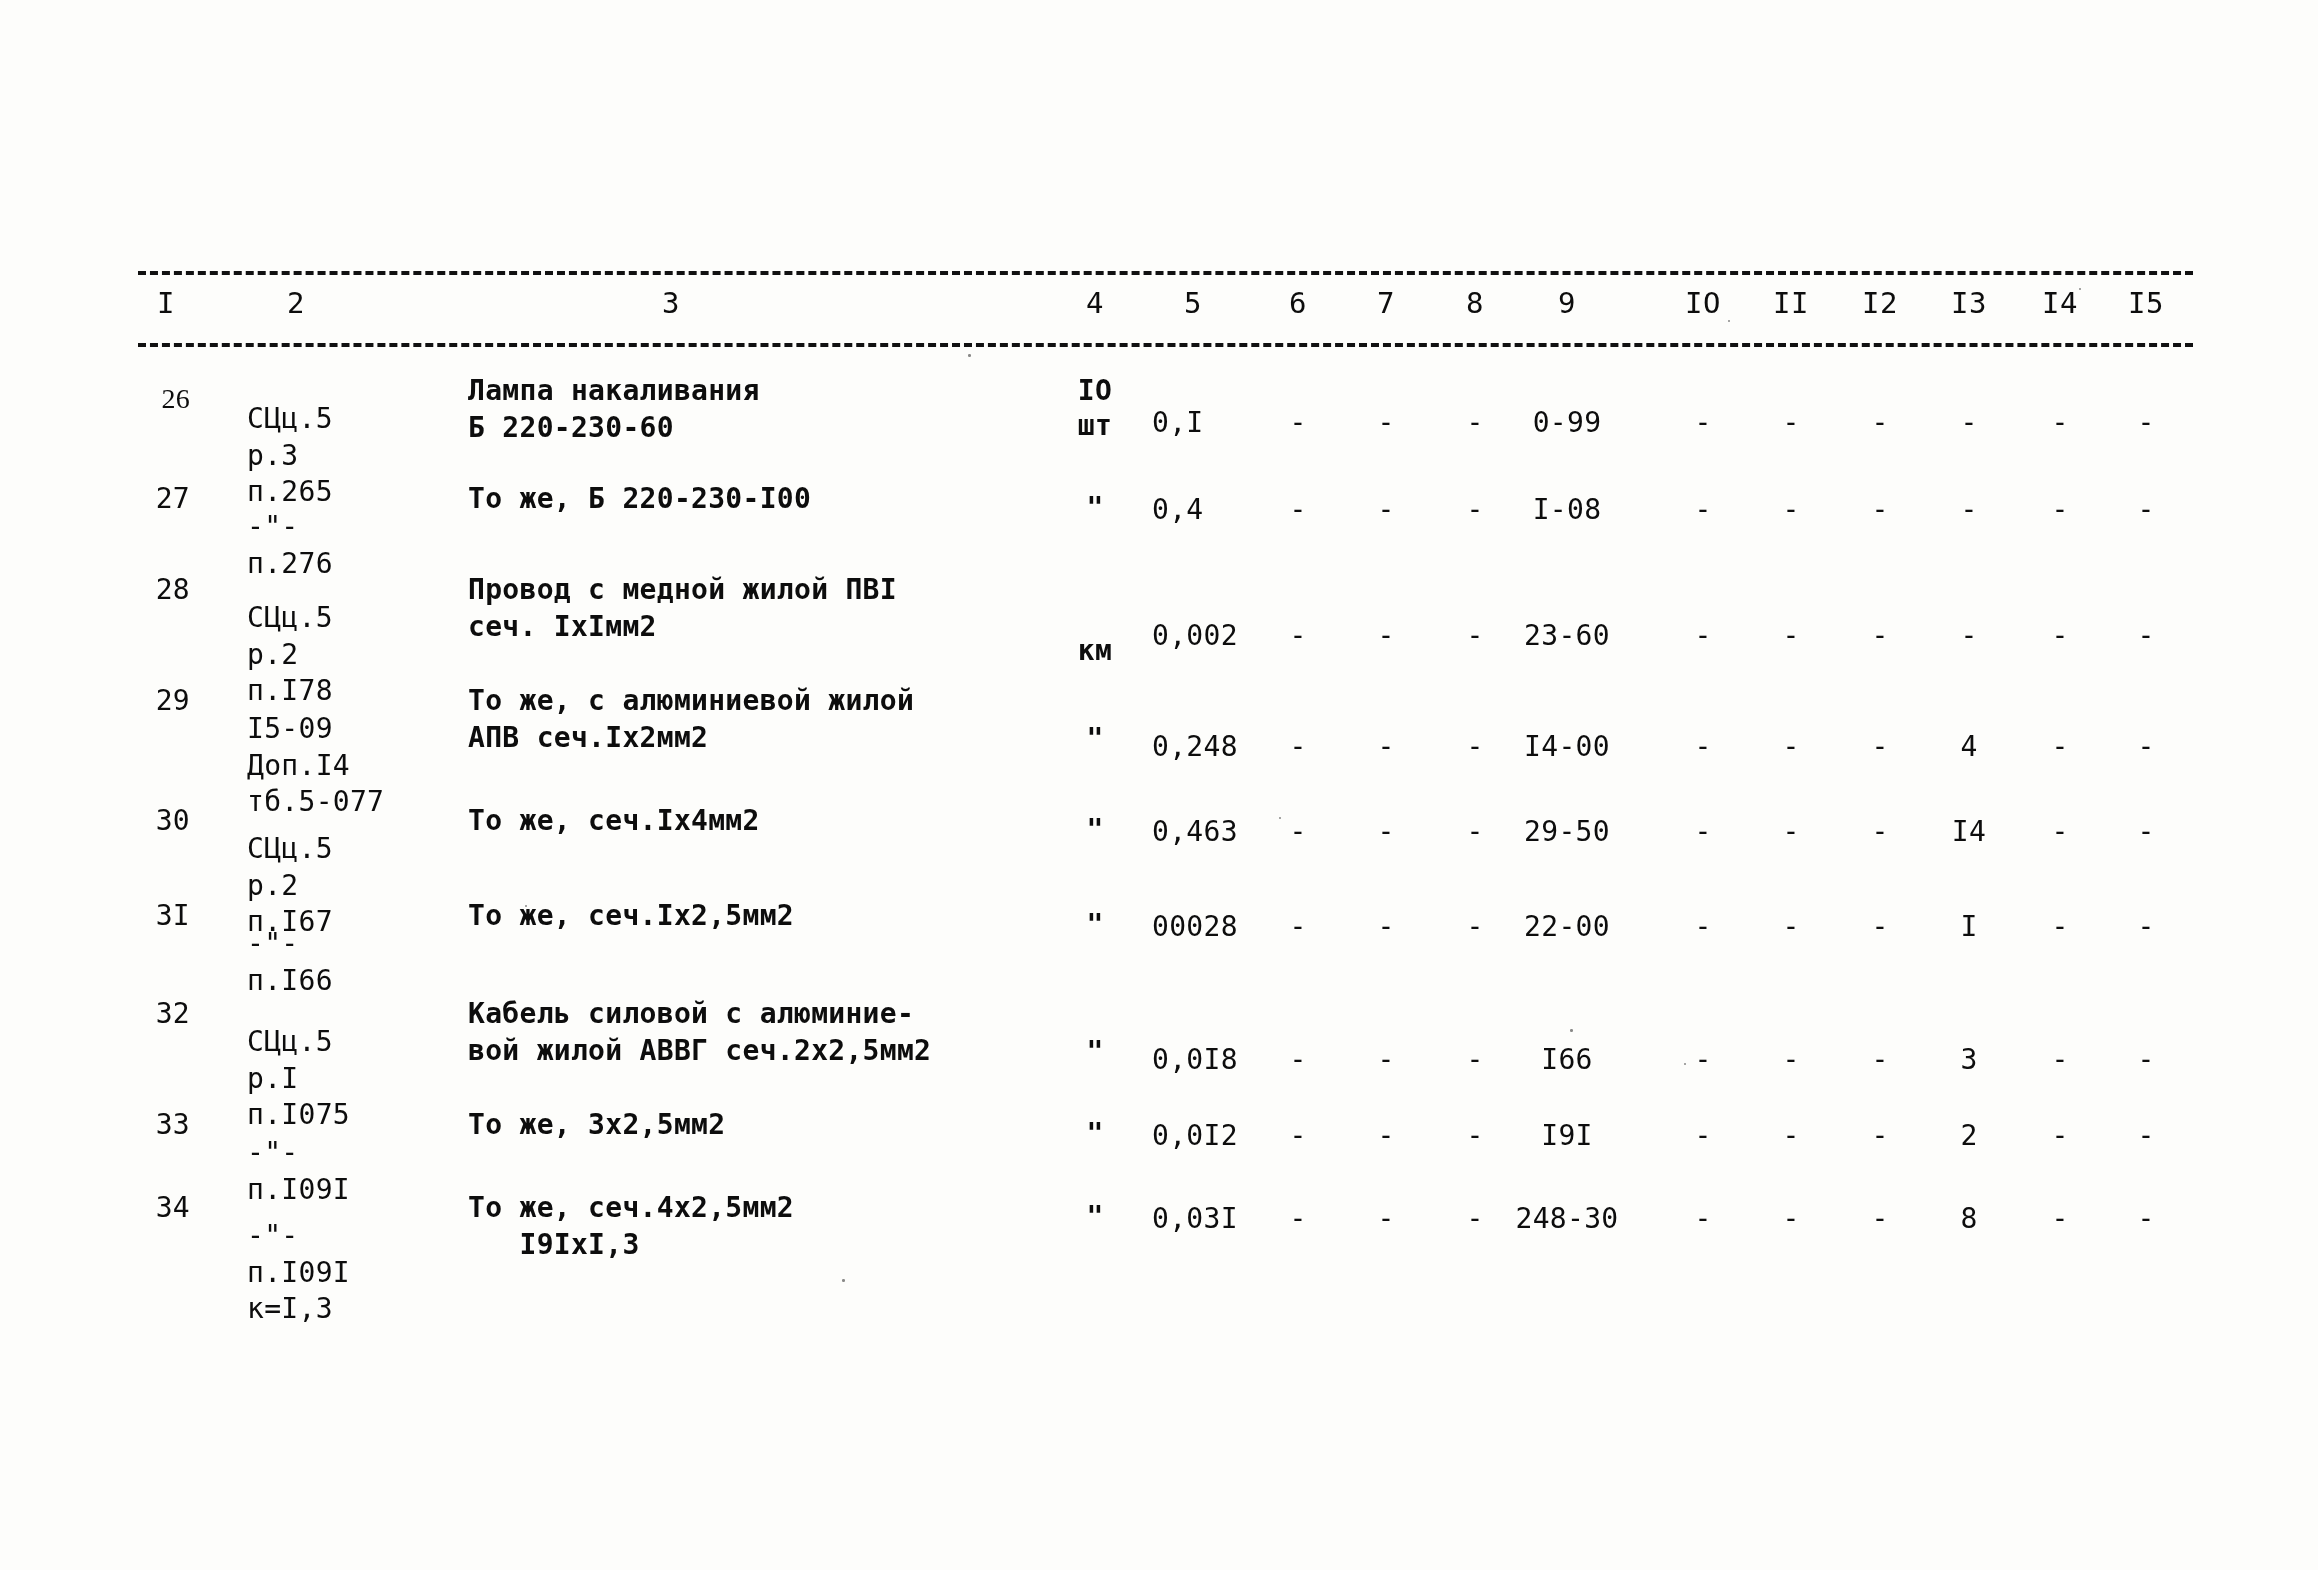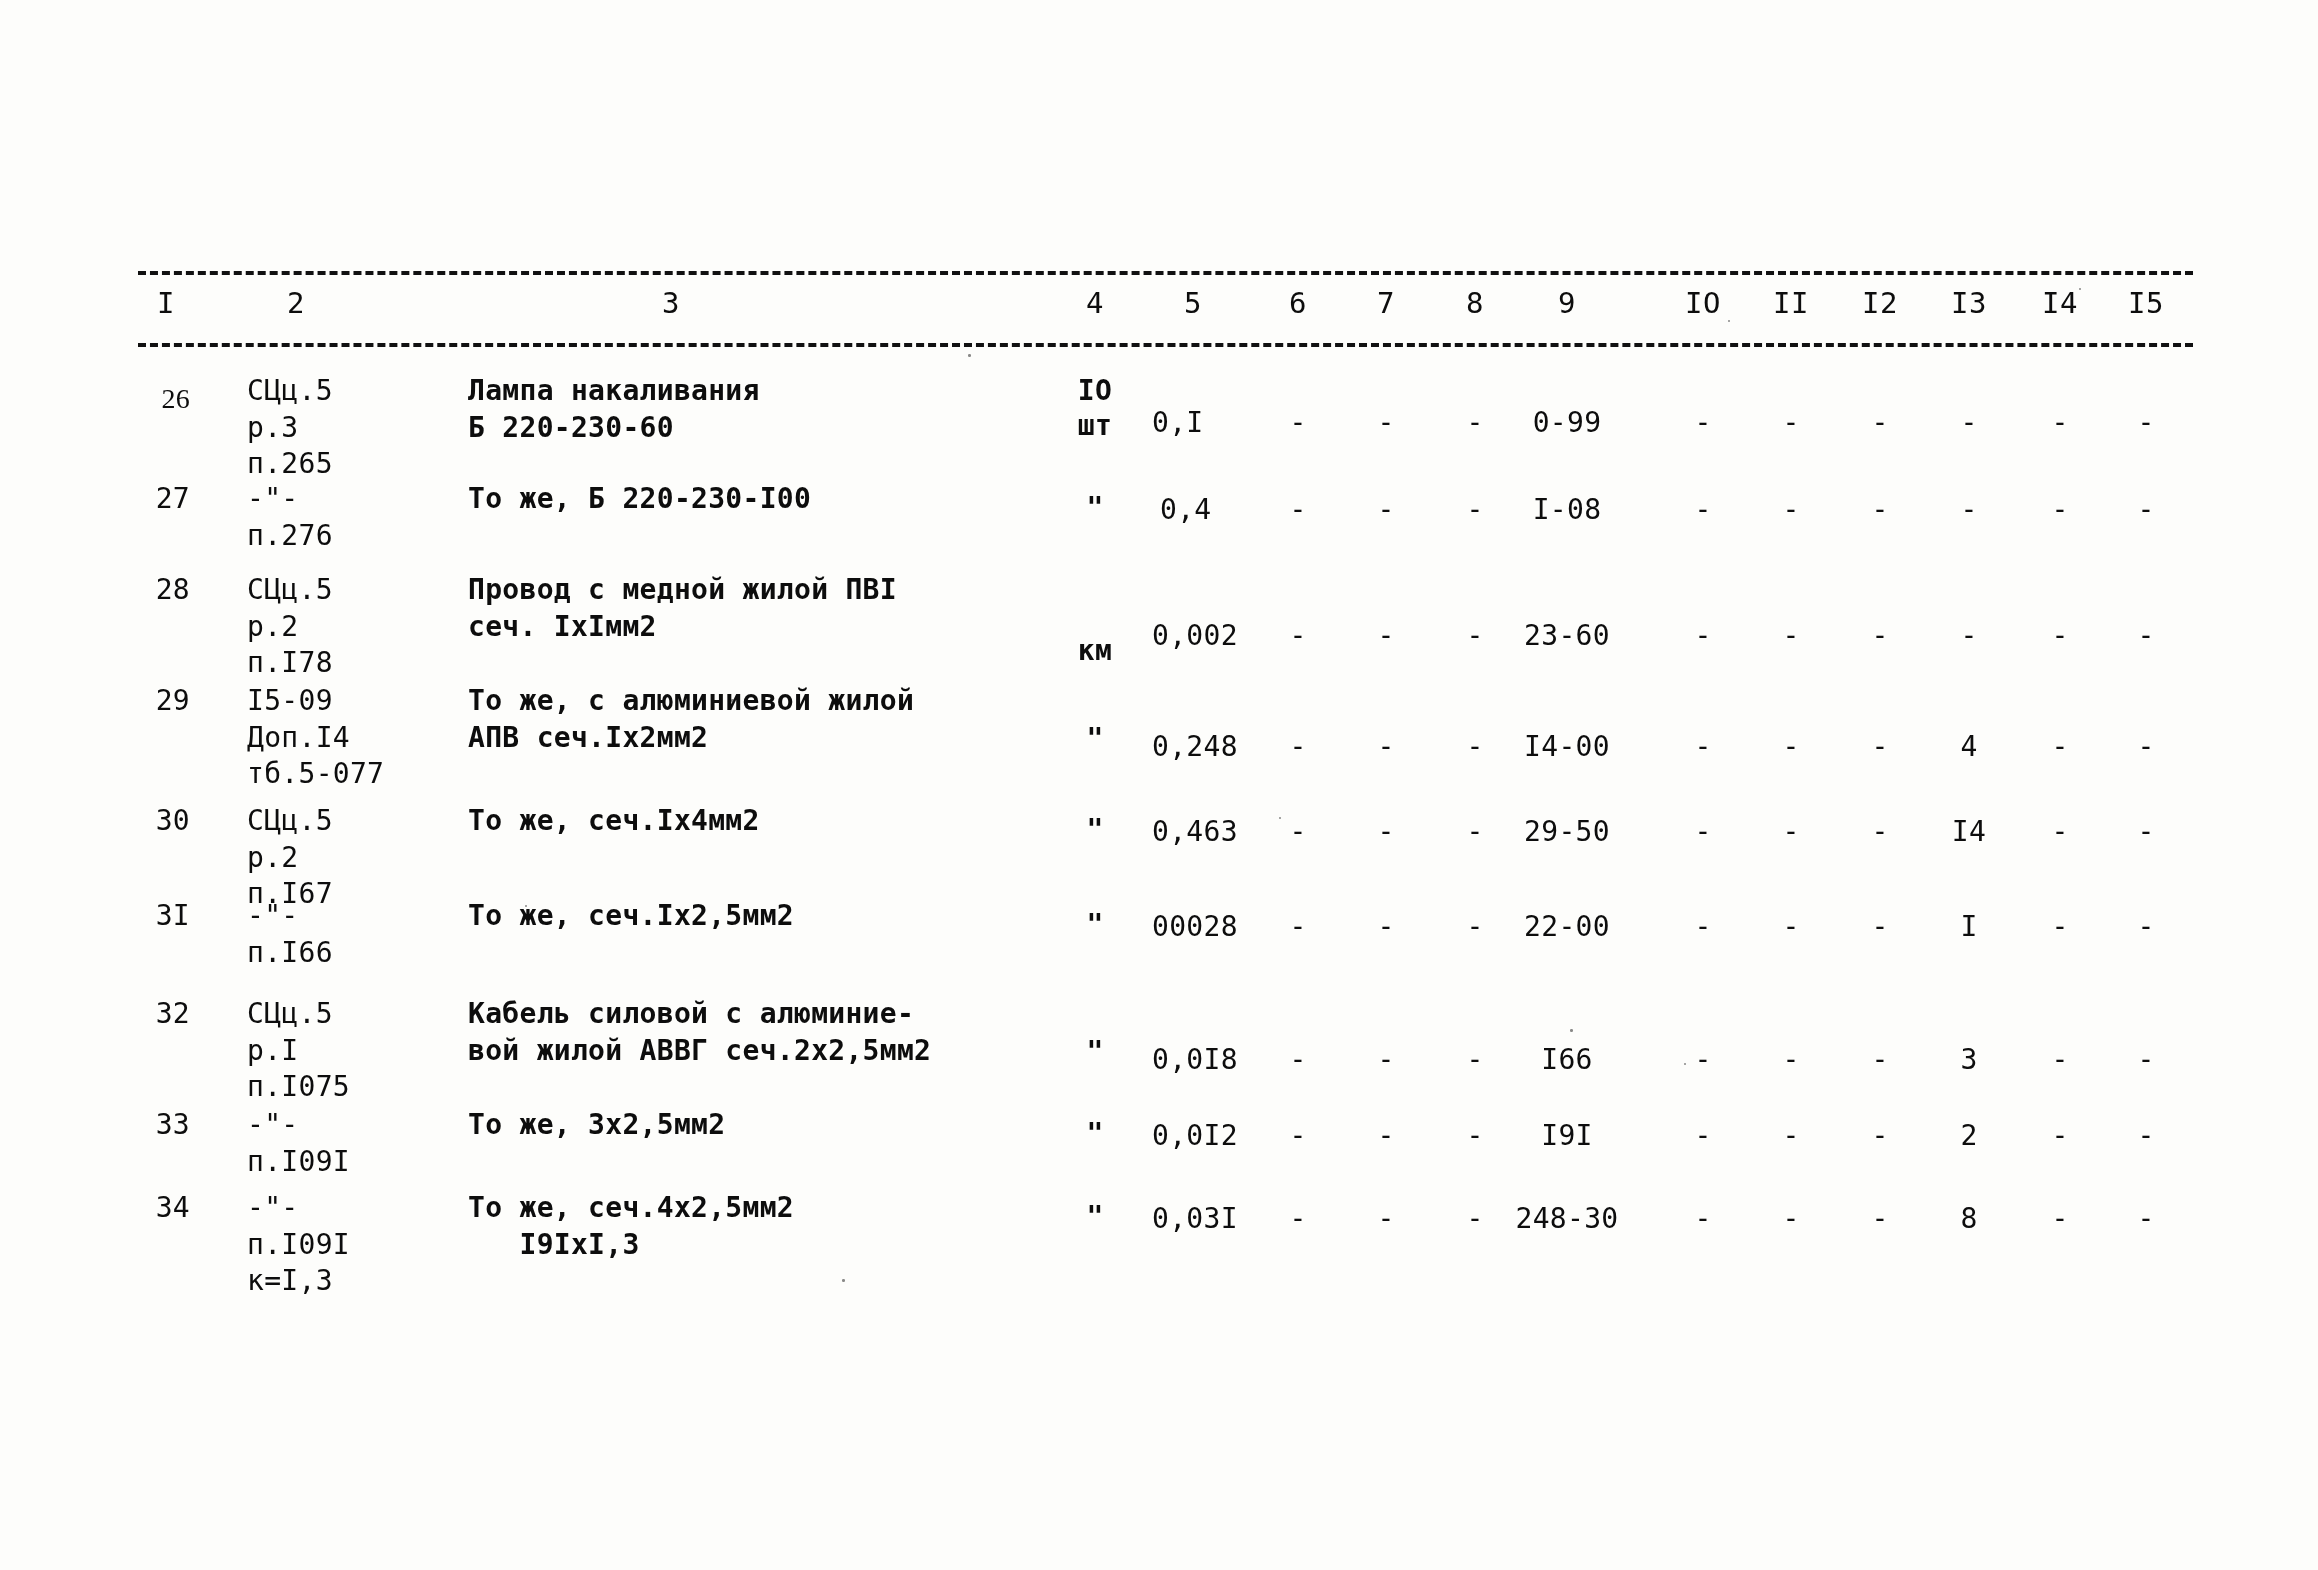--- a/index.html
+++ b/index.html
@@ -92,21 +92,21 @@
 
   .cell {
     position: absolute;
     font-size: 28px;
     line-height: 35px;
     white-space: pre;
     letter-spacing: 0.3px;
   }
 
   .c-no    { width: 70px; text-align: right; }
-  .c-ref   { text-align: center; }
+  .c-ref   { text-align: center; margin-top: 28px; }
   .c-desc  { text-align: left; }
   .c-unit  { text-align: center; transform: translateX(-50%); }
   .c-qty   { text-align: left; }
   .c-num   { text-align: center; transform: translateX(-50%); }
 
   .bold { font-weight: 700; }
 
   
   .speck {
     position: absolute;
@@ -162,21 +162,21 @@
         <div class="cell c-num" style="left: 1969px; top: 32px;">-</div>
         <div class="cell c-num" style="left: 2060px; top: 32px;">-</div>
         <div class="cell c-num" style="left: 2146px; top: 32px;">-</div>
       </div>
       <div class="row" style="top: 127px;">
         <div class="cell c-no" style="left: 120px; top: 0px;">27</div>
         <div class="cell c-ref" style="left: 247px; top: 0px;">-"-</div>
         <div class="cell c-ref" style="left: 247px; top: 37px;">п.276</div>
         <div class="cell c-desc bold" style="left: 468px; top: 0px;">То же, Б 220-230-I00</div>
         <div class="cell c-unit bold" style="left: 1095px; top: 8.9px;">"</div>
-        <div class="cell c-qty" style="left: 1152px; top: 11.4px; margin-left: 8px;">0,4</div>
+        <div class="cell c-qty" style="left: 1152px; top: 11.4px;">0,4</div>
         <div class="cell c-num" style="left: 1298px; top: 11.4px;">-</div>
         <div class="cell c-num" style="left: 1386px; top: 11.4px;">-</div>
         <div class="cell c-num" style="left: 1475px; top: 11.4px;">-</div>
         <div class="cell c-num" style="left: 1567px; top: 11.4px;">I-08</div>
         <div class="cell c-num" style="left: 1703px; top: 11.4px;">-</div>
         <div class="cell c-num" style="left: 1791px; top: 11.4px;">-</div>
         <div class="cell c-num" style="left: 1880px; top: 11.4px;">-</div>
         <div class="cell c-num" style="left: 1969px; top: 11.4px;">-</div>
         <div class="cell c-num" style="left: 2060px; top: 11.4px;">-</div>
         <div class="cell c-num" style="left: 2146px; top: 11.4px;">-</div>

